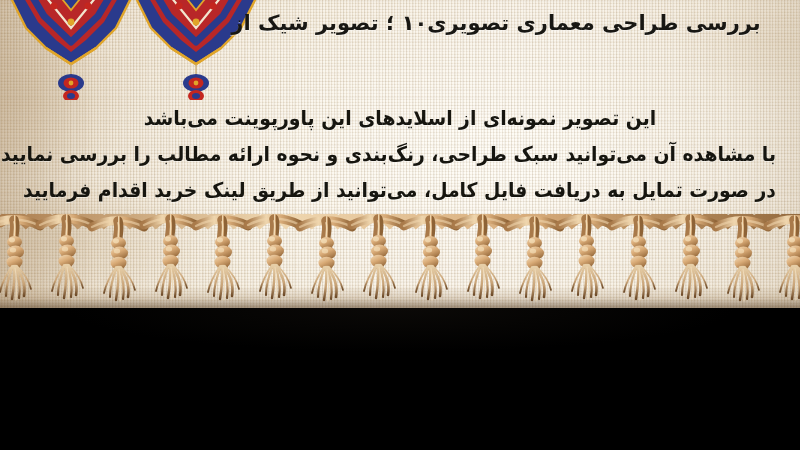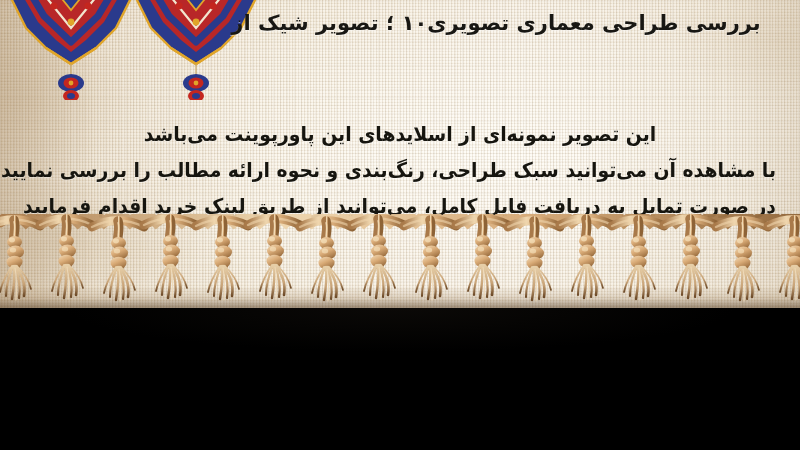--- a/index.html
+++ b/index.html
@@ -96,21 +96,21 @@
     font-size: 21px;
     font-weight: 700;
     color: #181713;
     letter-spacing: 0;
     text-shadow: 0 1px 0 rgba(255,255,255,0.45);
     white-space: nowrap;
   }
 
   .body-block {
     position: absolute;
-    top: 124px;
+    top: 108px;
     right: 0;
     left: 0;
     text-align: center;
     line-height: 1.0;
   }
   .body-line {
     font-family: "DejaVu Sans", sans-serif;
     font-weight: 700;
     color: #16150f;
     text-shadow: 0 1px 0 rgba(255,255,255,0.40);

